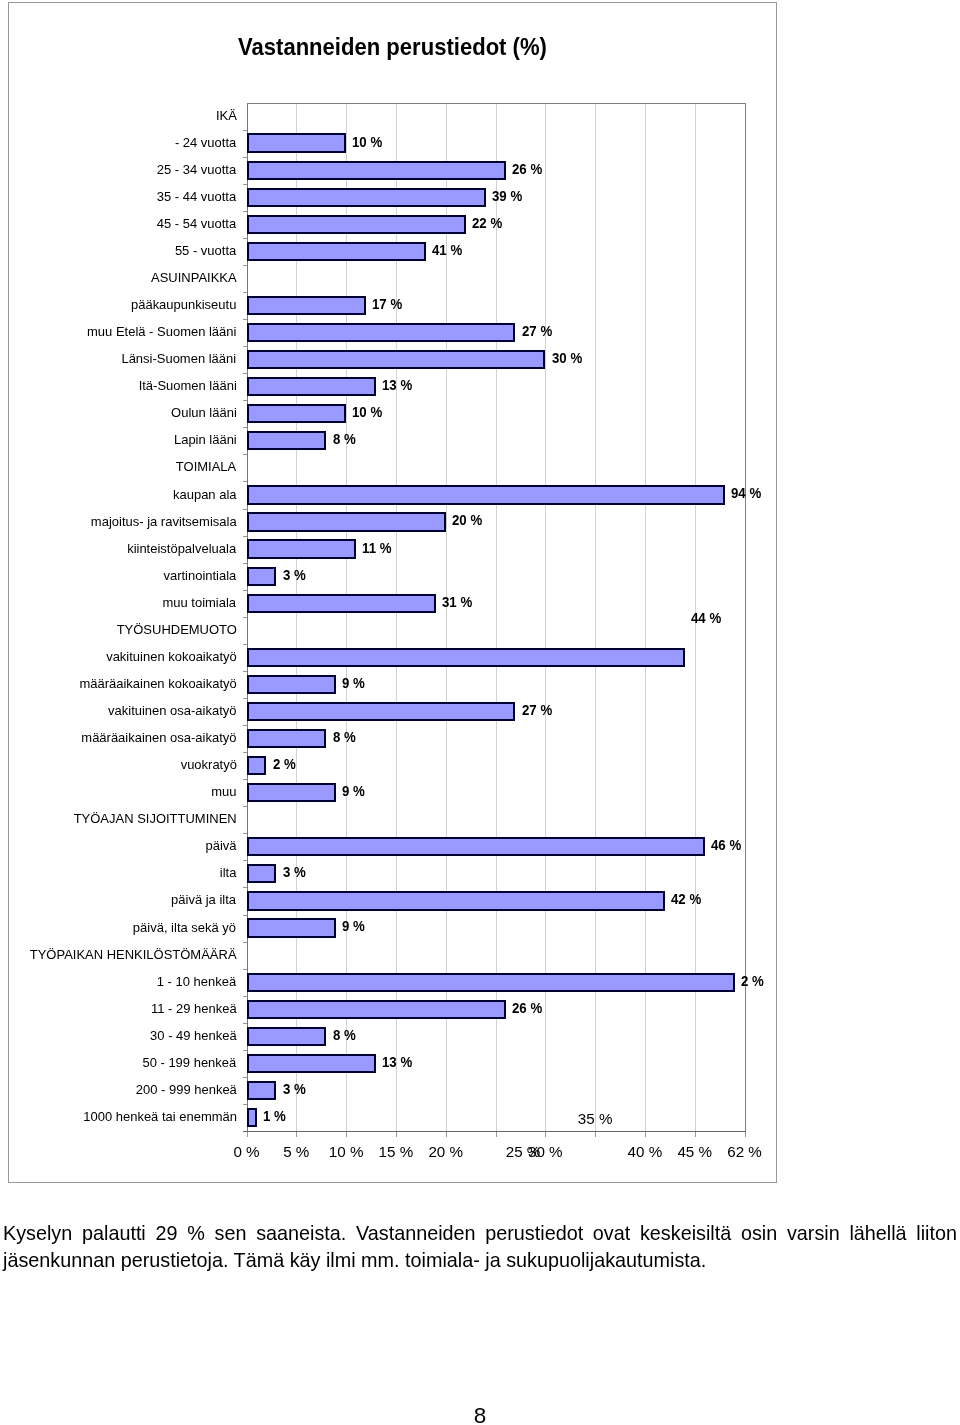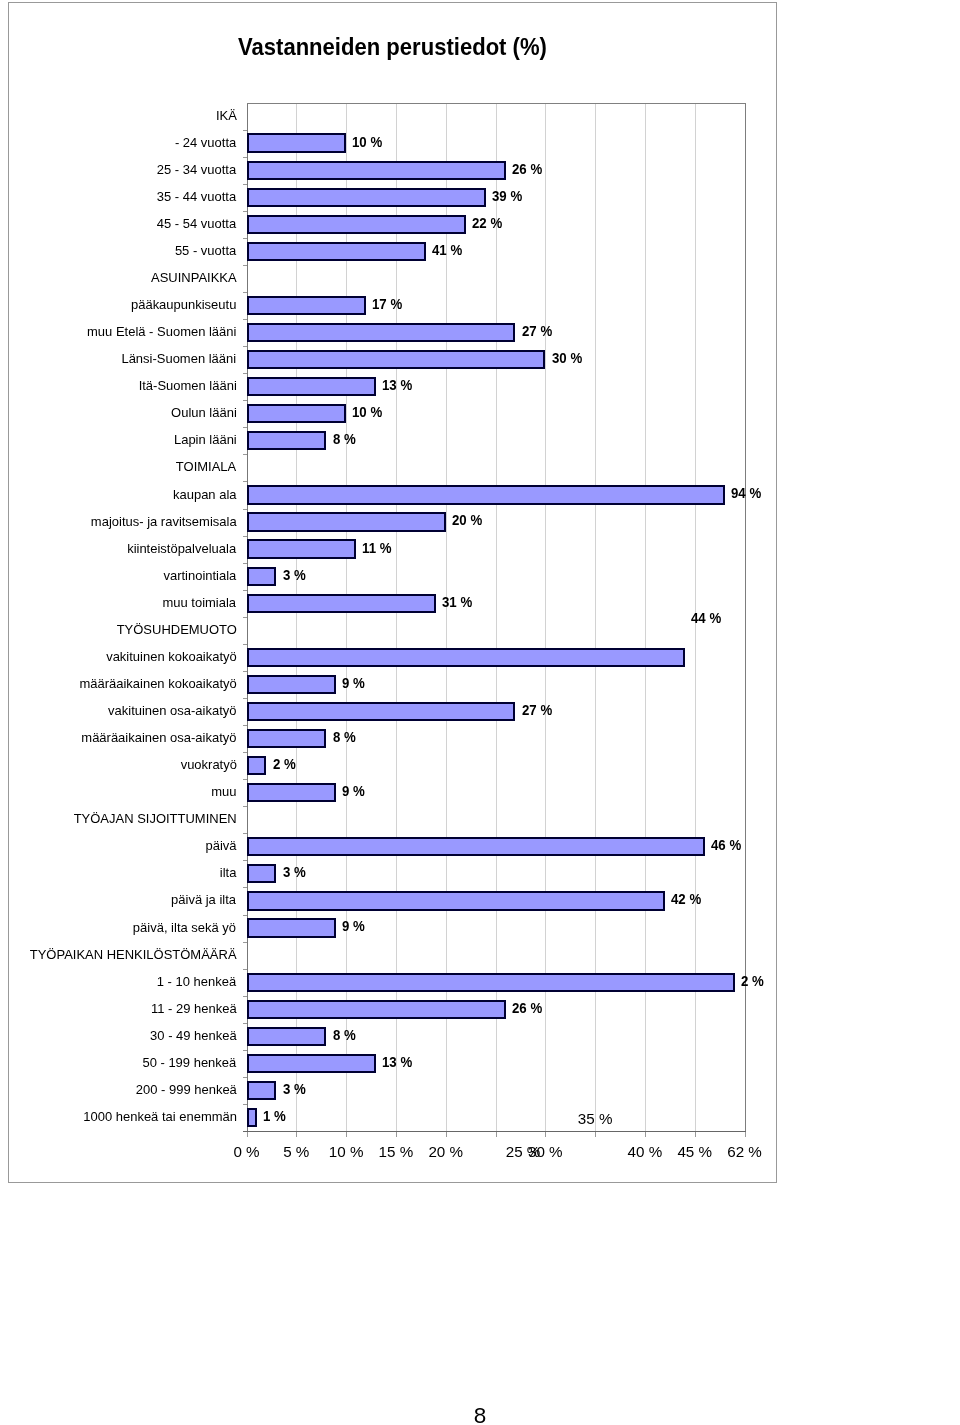--- a/index.html
+++ b/index.html
@@ -287,14 +287,15 @@
   <div class="xlabel" style="left:296.3px;top:1143.5px;width:120px;margin-left:-60px;line-height:16px">5 %</div>
   <div class="xlabel" style="left:346.1px;top:1143.5px;width:120px;margin-left:-60px;line-height:16px">10 %</div>
   <div class="xlabel" style="left:395.9px;top:1143.5px;width:120px;margin-left:-60px;line-height:16px">15 %</div>
   <div class="xlabel" style="left:445.7px;top:1143.5px;width:120px;margin-left:-60px;line-height:16px">20 %</div>
   <div class="xlabel" style="left:523px;top:1143.5px;width:120px;margin-left:-60px;line-height:16px">25 %</div>
   <div class="xlabel" style="left:545.3px;top:1143.5px;width:120px;margin-left:-60px;line-height:16px">30 %</div>
   <div class="xlabel" style="left:595.1px;top:1111px;width:120px;margin-left:-60px;line-height:16px">35 %</div>
   <div class="xlabel" style="left:644.9px;top:1143.5px;width:120px;margin-left:-60px;line-height:16px">40 %</div>
   <div class="xlabel" style="left:694.7px;top:1143.5px;width:120px;margin-left:-60px;line-height:16px">45 %</div>
   <div class="xlabel" style="left:744.5px;top:1143.5px;width:120px;margin-left:-60px;line-height:16px">62 %</div>
+  <div class="para">Kyselyn palautti 29 % sen saaneista. Vastanneiden perustiedot ovat keskeisiltä osin varsin lähellä liiton jäsenkunnan perustietoja. Tämä käy ilmi mm. toimiala- ja sukupuolijakautumista.</div>
   <div class="pageno">8</div>
 </div>
 
 </body></html>

